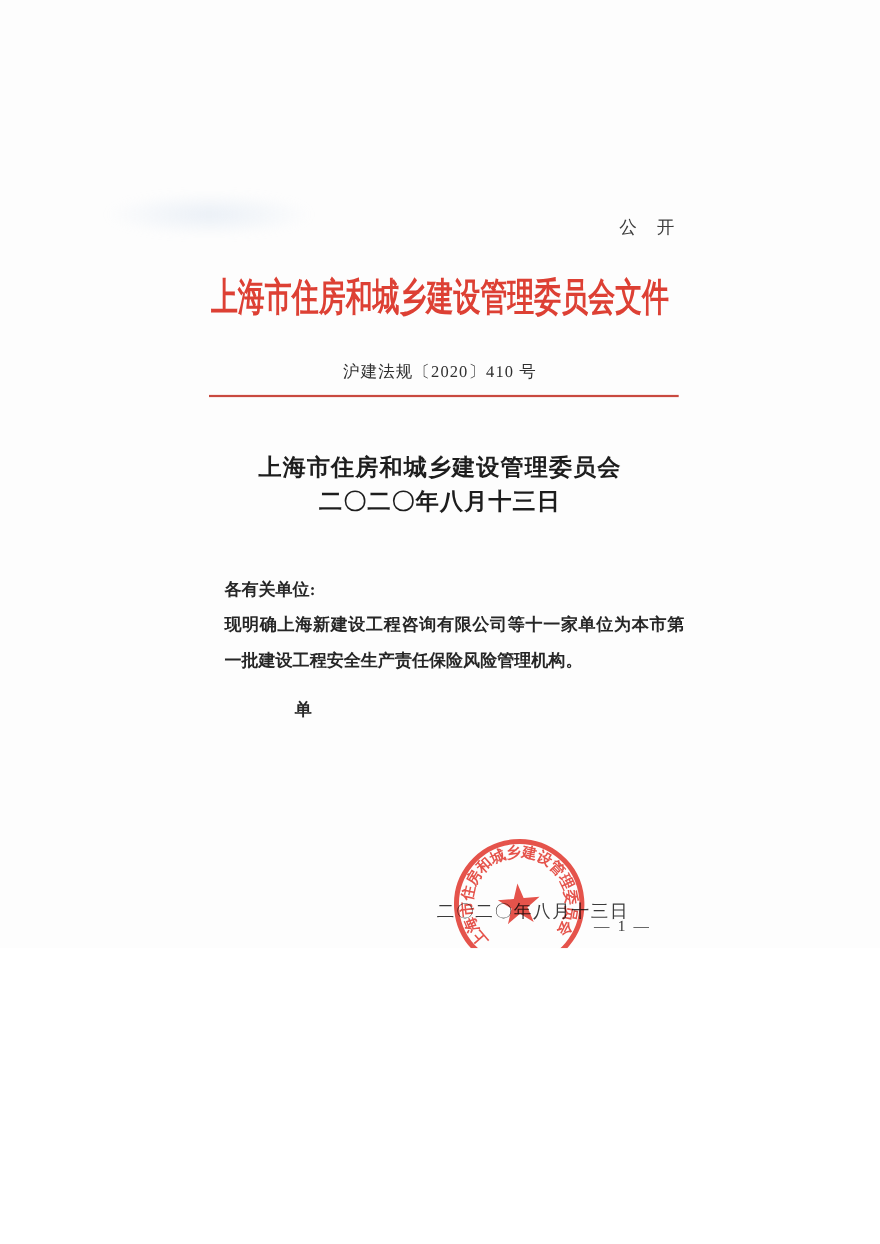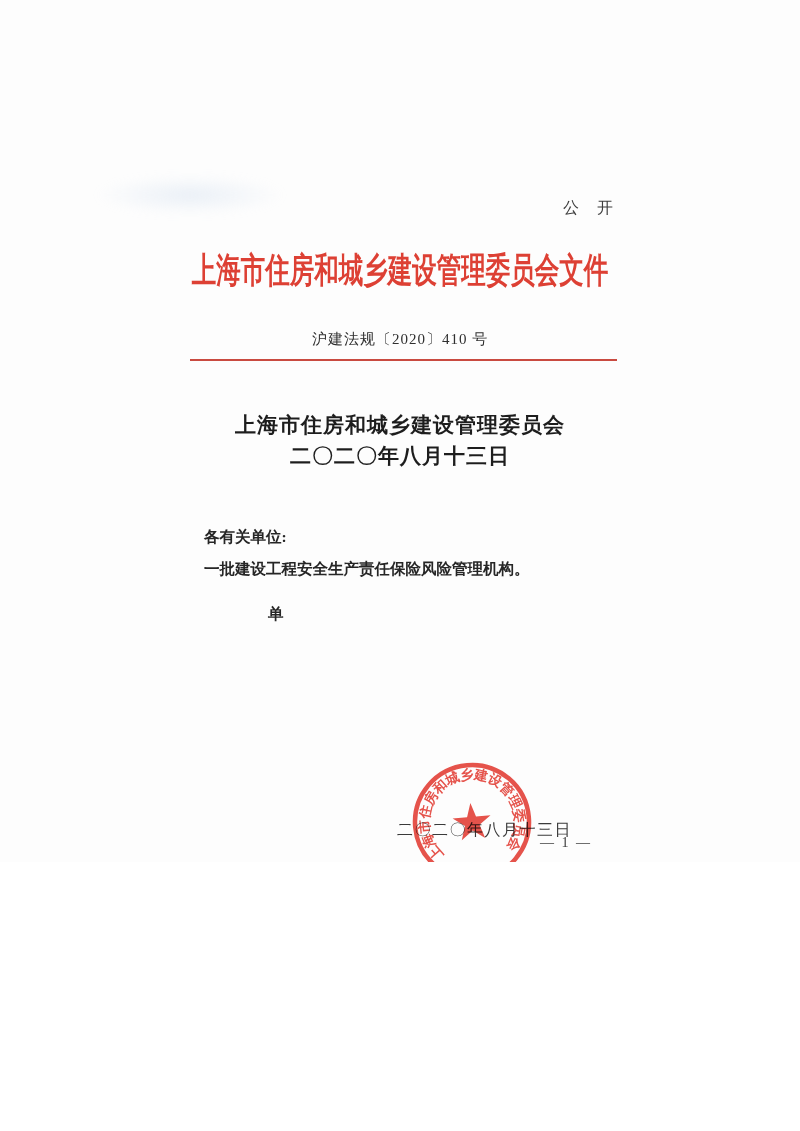--- a/index.html
+++ b/index.html
@@ -107,20 +107,21 @@
 
   <div class="red-rule"></div>
 
   <div class="doc-title">
     <div>上海市住房和城乡建设管理委员会</div>
     <div>二〇二〇年八月十三日</div>
   </div>
 
   <div class="body-block">
     <div class="bline">各有关单位:</div>
+    <div class="bline jline">现明确上海新建设工程咨询有限公司等十一家单位为本市第</div>
     <div class="bline">一批建设工程安全生产责任保险风险管理机构。</div>
     <div class="spacer"></div>
     <div class="bline indent2">单</div>
   </div>
 
   <div class="date-line">二〇二〇年八月十三日</div>
 
   <div class="page-number">— 1 —</div>
 
   <svg class="seal" viewBox="-75 -75 150 150" xmlns="http://www.w3.org/2000/svg">

